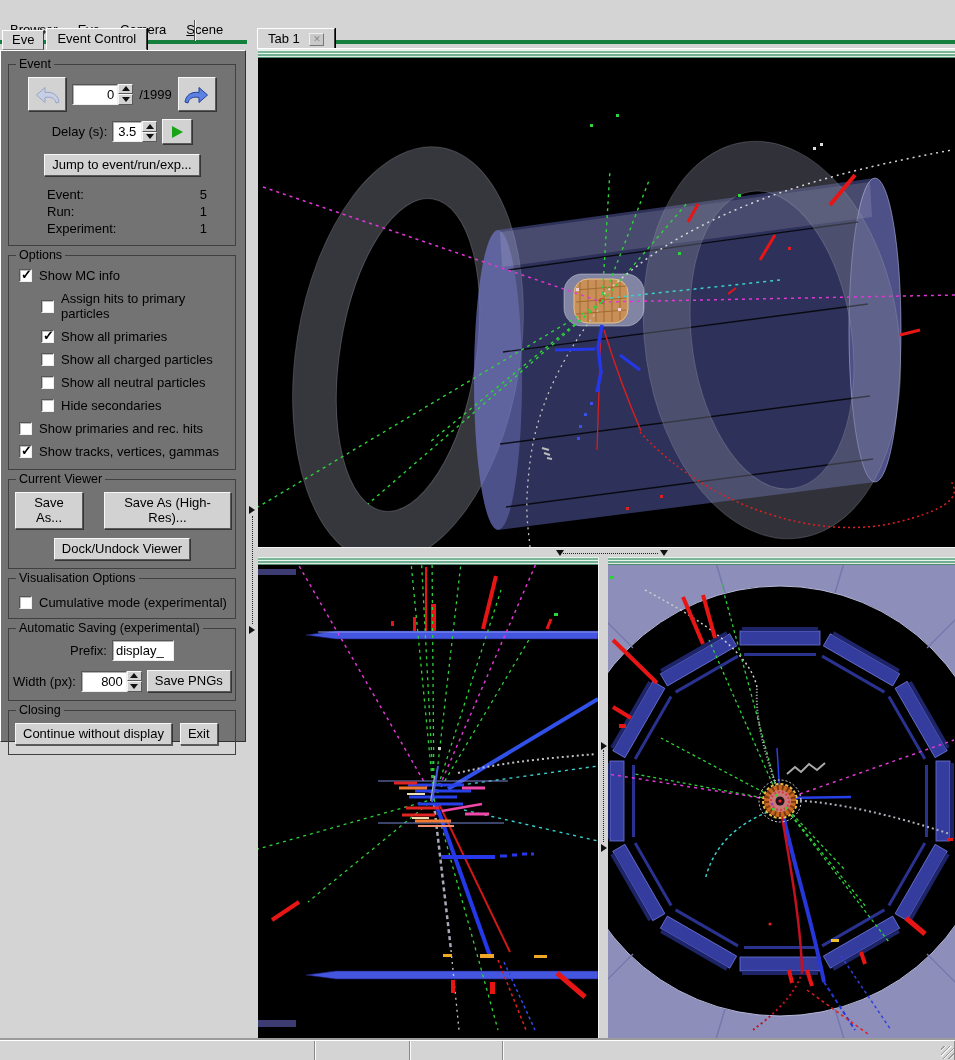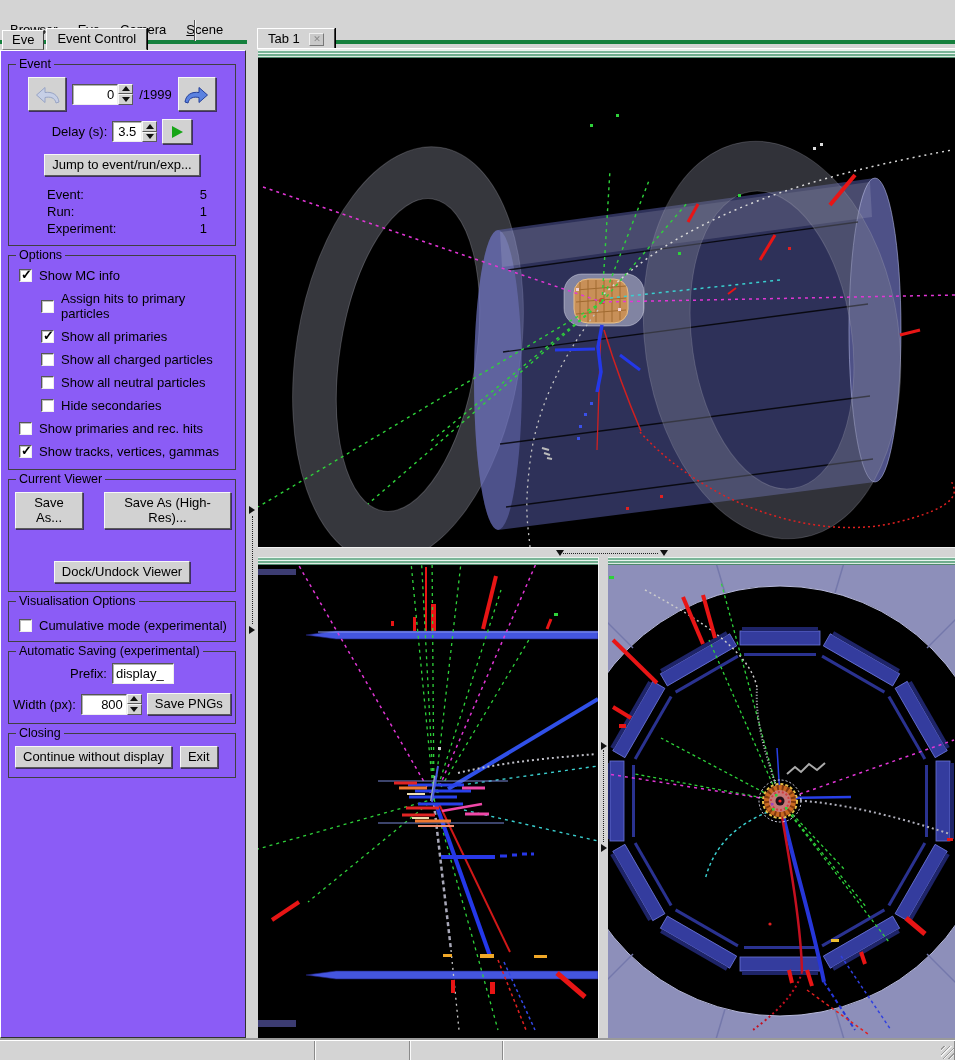--- a/index.html
+++ b/index.html
@@ -14,21 +14,21 @@
 
   
   .left-tabbar { position:absolute; left:2px; top:29px; height:21px; display:flex; align-items:flex-end; z-index:3; }
   .tab { background:#d4d4d4; border:1px solid; border-color:#fff #404040 #d4d4d4 #fff; padding:2px 10px 3px; margin-right:2px; position:relative; }
   .tab.inactive { padding:1px 9px 2px; border-bottom-color:#808080; }
   .tab.active { box-shadow:1px 0 0 #000; }
   .right-tabbar { position:absolute; left:257px; top:29px; width:672px; height:21px; display:flex; align-items:flex-end; }
   .tab .closebox { display:inline-block; width:15px; height:13px; margin-left:6px; background:#c9c9c9; border:1px solid; border-color:#f0f0f0 #777 #777 #f0f0f0; font-size:9px; line-height:11px; text-align:center; color:#8a8a8a; vertical-align:1px; }
 
   
-  .left-panel { position:absolute; left:0; top:50px; width:246px; height:988px; background:#8b5cf6; border:1px solid; border-color:#fff #303030 #303030 #fff; display:flex; flex-direction:column; padding:4px 5px 4px 3px; }
+  .left-panel { position:absolute; left:0; top:50px; width:246px; height:692px; background:#737373; border:1px solid; border-color:#fff #303030 #303030 #fff; display:flex; flex-direction:column; padding:4px 5px 4px 3px; }
   fieldset.grp { border:1px solid #404040; margin:2px 4px 0 4px; padding:2px 4px 6px; }
   fieldset.grp legend { font-size:12.5px; padding:0 3px; margin-left:3px; }
   .grp-event { margin-bottom:8px; }
   .grp-options { margin-bottom:13px; }
   .grp-viewer { margin-bottom:7px; }
   .grp-visopt { margin-bottom:16px; }
   .grp-closing { margin-top:auto; margin-bottom:2px; }
 
   .row { display:flex; align-items:center; }
   .btn { font-family:"Liberation Sans",sans-serif; font-size:13px; background:#d2d2d2; border:1px solid; border-color:#f7f7f7 #5a5a5a #5a5a5a #f7f7f7; box-shadow:1px 1px 0 rgba(20,20,20,.65); padding:2px 7px 3px; cursor:pointer; color:#000; }
@@ -48,21 +48,21 @@
   .info .irow { display:flex; width:160px; padding:1px 0; }
   .info .ilabel { flex:1; }
   .info .ivalue { width:36px; text-align:right; }
 
   .opt { display:flex; align-items:center; gap:7px; padding:4px 0 4px 6px; }
   .opt.ind { padding-left:28px; }
   .cb { width:13px; height:13px; background:#fff; border:1px solid; border-color:#555 #eee #eee #555; box-shadow:inset 1px 1px 0 rgba(0,0,0,.25); position:relative; flex:0 0 13px; cursor:pointer; }
   .cb.checked::after { content:"✓"; position:absolute; left:1px; top:-3px; font-size:13px; font-weight:bold; color:#000; }
 
   .viewer-row1 { gap:21px; padding:4px 0 2px 2px; }
-  .viewer-row2 { justify-content:center; padding:7px 0 2px;margin-top:23px; }
+  .viewer-row2 { justify-content:center; padding:7px 0 2px; }
   .vis-row1 { justify-content:center; padding:4px 0 2px; }
   .vis-row2 { padding:8px 0 2px; }
   .as-row1 { justify-content:center; gap:5px; padding:3px 0 2px; }
   .as-row2 { gap:5px; padding:7px 0 2px 0; }
   .closing-row { gap:8px; padding:4px 0 3px 2px; }
 
   
   .splitter-left { position:absolute; left:247px; top:28px; width:11px; height:1010px; background:#d4d4d4; }
   .vhandle { position:absolute; width:100%; }
   .vhandle .dots { position:absolute; left:5px; top:8px; bottom:8px; border-left:1px dotted #222; }

